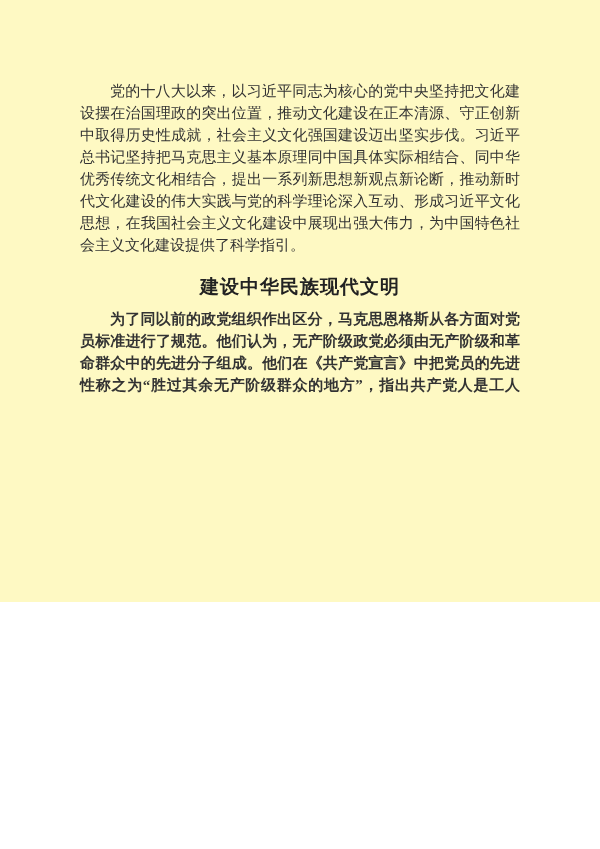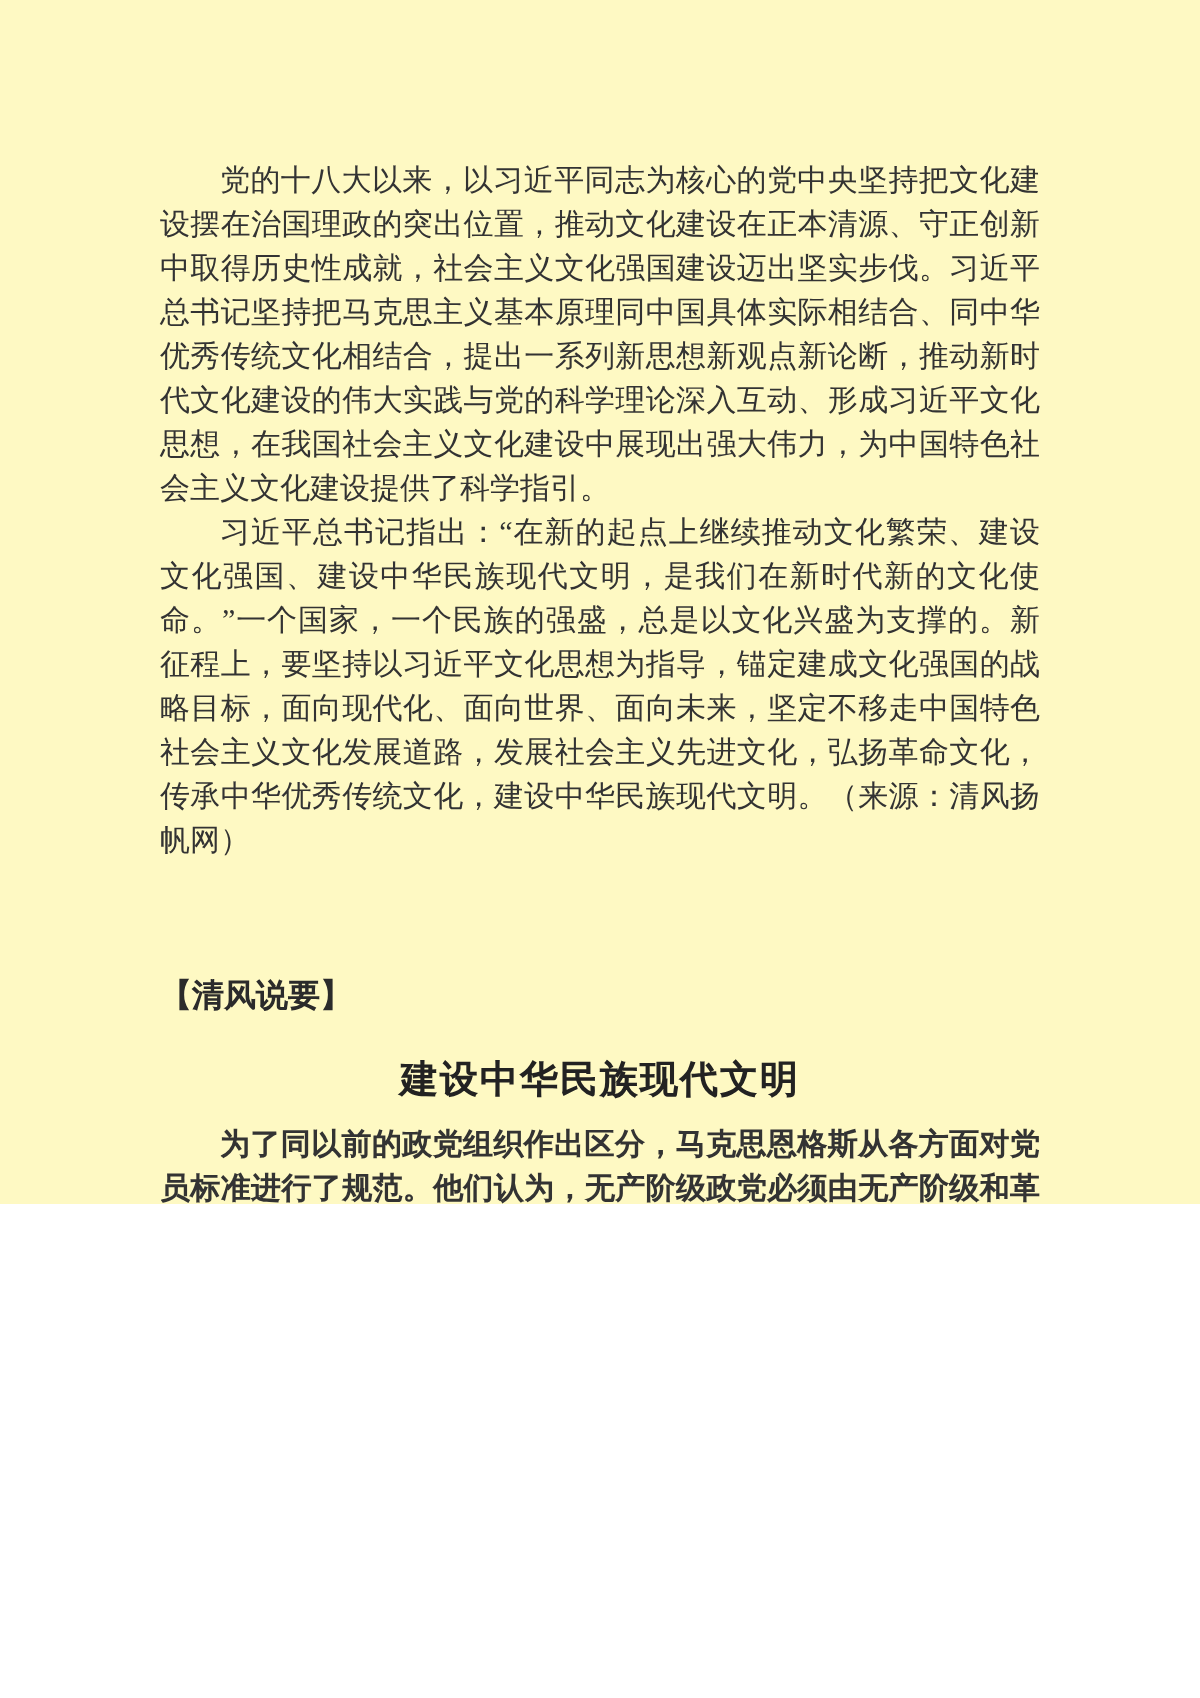--- a/index.html
+++ b/index.html
@@ -65,23 +65,21 @@
     line-height: 18px;
     color: #333333;
   }
 </style>
 </head>
 <body>
 
 <div class="page">
   <div class="content">
     <p class="para">党的十八大以来，以习近平同志为核心的党中央坚持把文化建设摆在治国理政的突出位置，推动文化建设在正本清源、守正创新中取得历史性成就，社会主义文化强国建设迈出坚实步伐。习近平总书记坚持把马克思主义基本原理同中国具体实际相结合、同中华优秀传统文化相结合，提出一系列新思想新观点新论断，推动新时代文化建设的伟大实践与党的科学理论深入互动、形成习近平文化思想，在我国社会主义文化建设中展现出强大伟力，为中国特色社会主义文化建设提供了科学指引。</p>
-    <p class="para">习近平总书记指出：“在新的起点上继续推动文化繁荣、建设文化强国、建设中华民族现代文明，是我们在新时代新的文化使命。”一个国家，一个民族的强盛，总是以文化兴盛为支撑的。新征程上，要坚持以习近平文化思想为指导，锚定建成文化强国的战略目标，面向现代化、面向世界、面向未来，坚定不移走中国特色社会主义文化发展道路，发展社会主义先进文化，弘扬革命文化，传承中华优秀传统文化，建设中华民族现代文明。（来源：清风扬帆网）</p>
 
-    <div class="section-header">【清风说要】</div>
 
     <h1 class="article-title">建设中华民族现代文明</h1>
 
     <p class="para cutoff">为了同以前的政党组织作出区分，马克思恩格斯从各方面对党员标准进行了规范。他们认为，无产阶级政党必须由无产阶级和革命群众中的先进分子组成。他们在《共产党宣言》中把党员的先进性称之为“胜过其余无产阶级群众的地方”，指出共产党人是工人</p>
   </div>
 
   <div class="footer">- 4 -</div>
 </div>
 
 </body></html>

